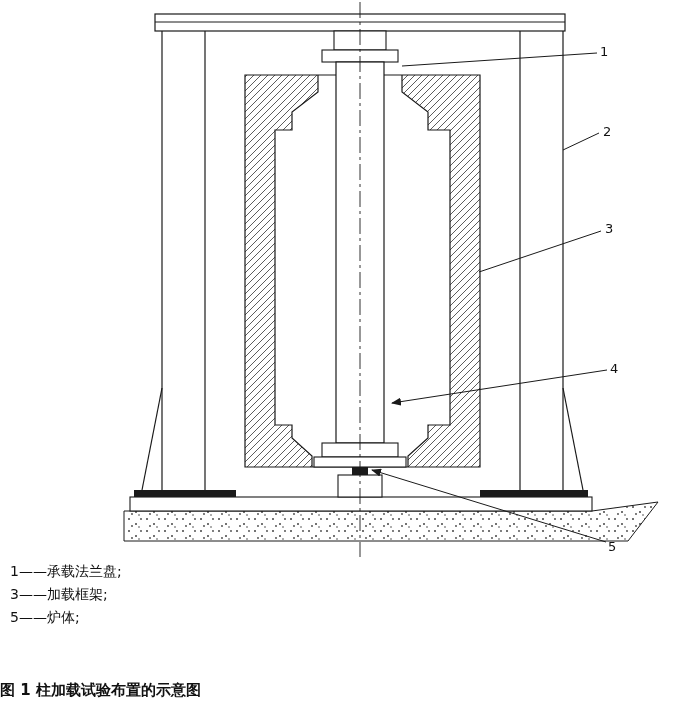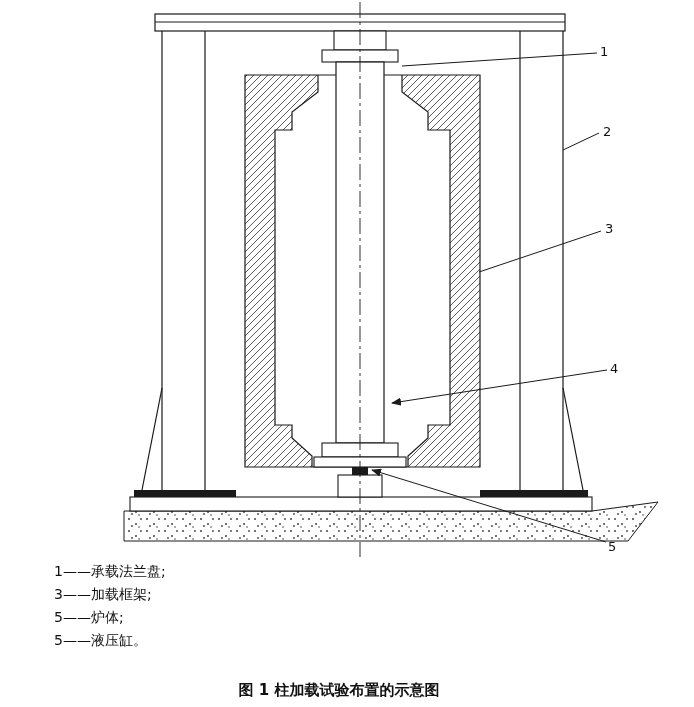--- a/index.html
+++ b/index.html
@@ -23,28 +23,27 @@
   }
   .legend {
     position: absolute;
     left: 10px;
     top: 560px;
   }
   .legend-line {
     font-size: 14px;
     line-height: 23px;
     white-space: pre;
-    margin-left: 44px;
   }
   .caption {
     position: absolute;
     left: 0;
     top: 681px;
     width: 678px;
-    text-align: center;
+    text-align: left;
     font-weight: bold;
     font-size: 15px;
   }
   svg text {
     font-family: "DejaVu Sans", sans-serif;
     font-size: 13px;
     fill: #111111;
   }
 </style>
 </head>
@@ -123,18 +122,17 @@
     <text x="603" y="136">2</text>
     <text x="605" y="233">3</text>
     <text x="610" y="373">4</text>
     <text x="608" y="551">5</text>
   </svg>
 
   <div class="legend">
     <div class="legend-line">1——承载法兰盘;</div>
     <div class="legend-line">3——加载框架;</div>
     <div class="legend-line">5——炉体;</div>
-    <div class="legend-line">5——液压缸。</div>
   </div>
 
   <div class="caption">图 1  柱加载试验布置的示意图</div>
 
 </div>
 
 </body></html>

